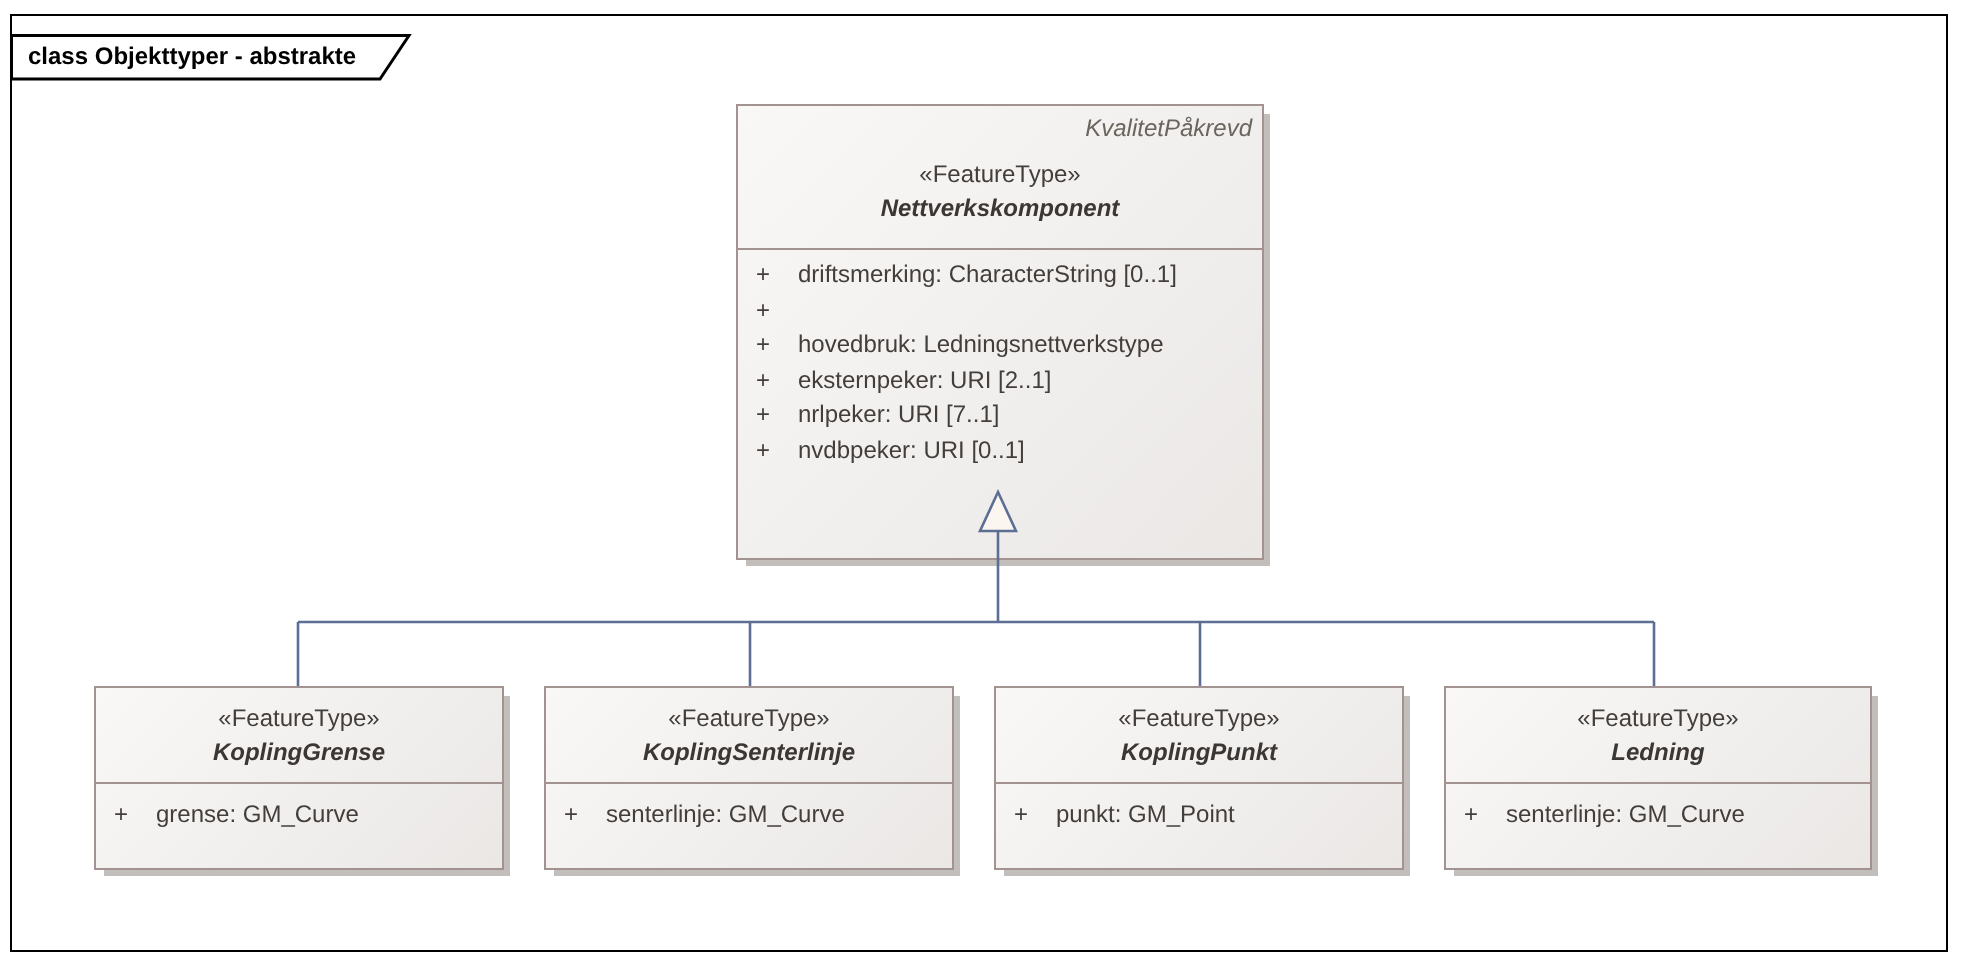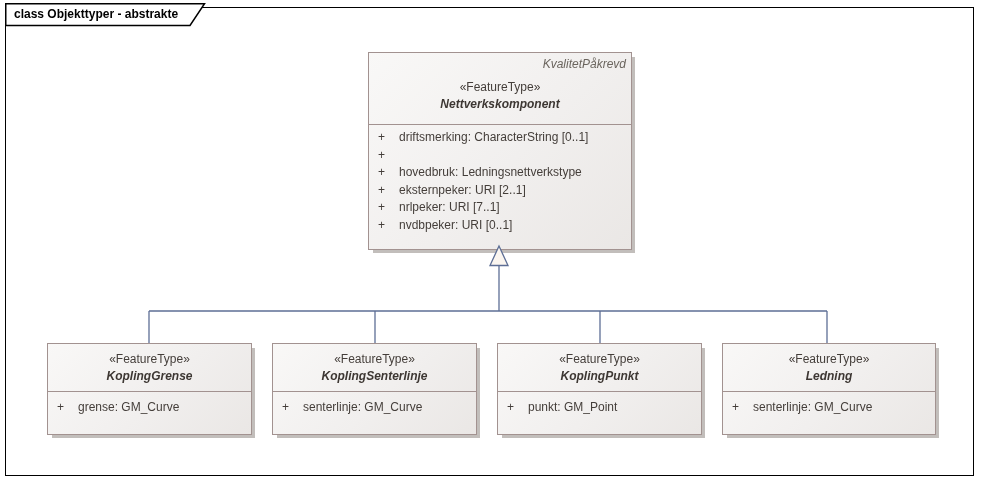--- a/index.html
+++ b/index.html
@@ -15,21 +15,21 @@
   
   .frame{
     position:absolute;
     left:5px;top:7px;
     width:969px;height:469px;
     border:1.5px solid #000000;
     box-sizing:border-box;
   }
   .frame-tab{
     position:absolute;
-    left:5px;top:3px;
+    left:5px;top:17px;
     width:204px;height:24px;text-align:center;
   }
   .frame-tab svg{position:absolute;left:0;top:0;}
   .frame-tab .tab-text{
     position:absolute;left:9px;top:4px;
     font-weight:bold;color:#000000;
     white-space:nowrap;
   }
   
   .uml-class{
@@ -68,21 +68,21 @@
     flex:1;
   }
   .attr-row{
     display:flex;
     line-height:17.5px;
     padding-left:9px;
     white-space:nowrap;
   }
   .attr-vis{width:21px;flex:0 0 21px;}
   
-  #class-parent{left:368px;top:52px;width:264px;height:198px;}
+  #class-parent{left:368px;top:52px;width:264px;height:228px;}
   #class-parent .name-compartment{height:71px;}
   #class-parent .stereotype{margin-top:9px;}
   #class-parent .attr-compartment{padding-top:4px;}
   
   .subclass{top:343px;width:205px;height:92px;}
   .subclass .name-compartment{height:47px;}
   .subclass .stereotype{margin-top:8px;}
   .subclass .attr-compartment{padding-top:7px;}
   #class-sub0{left:47px;}
   #class-sub1{left:272px;}

